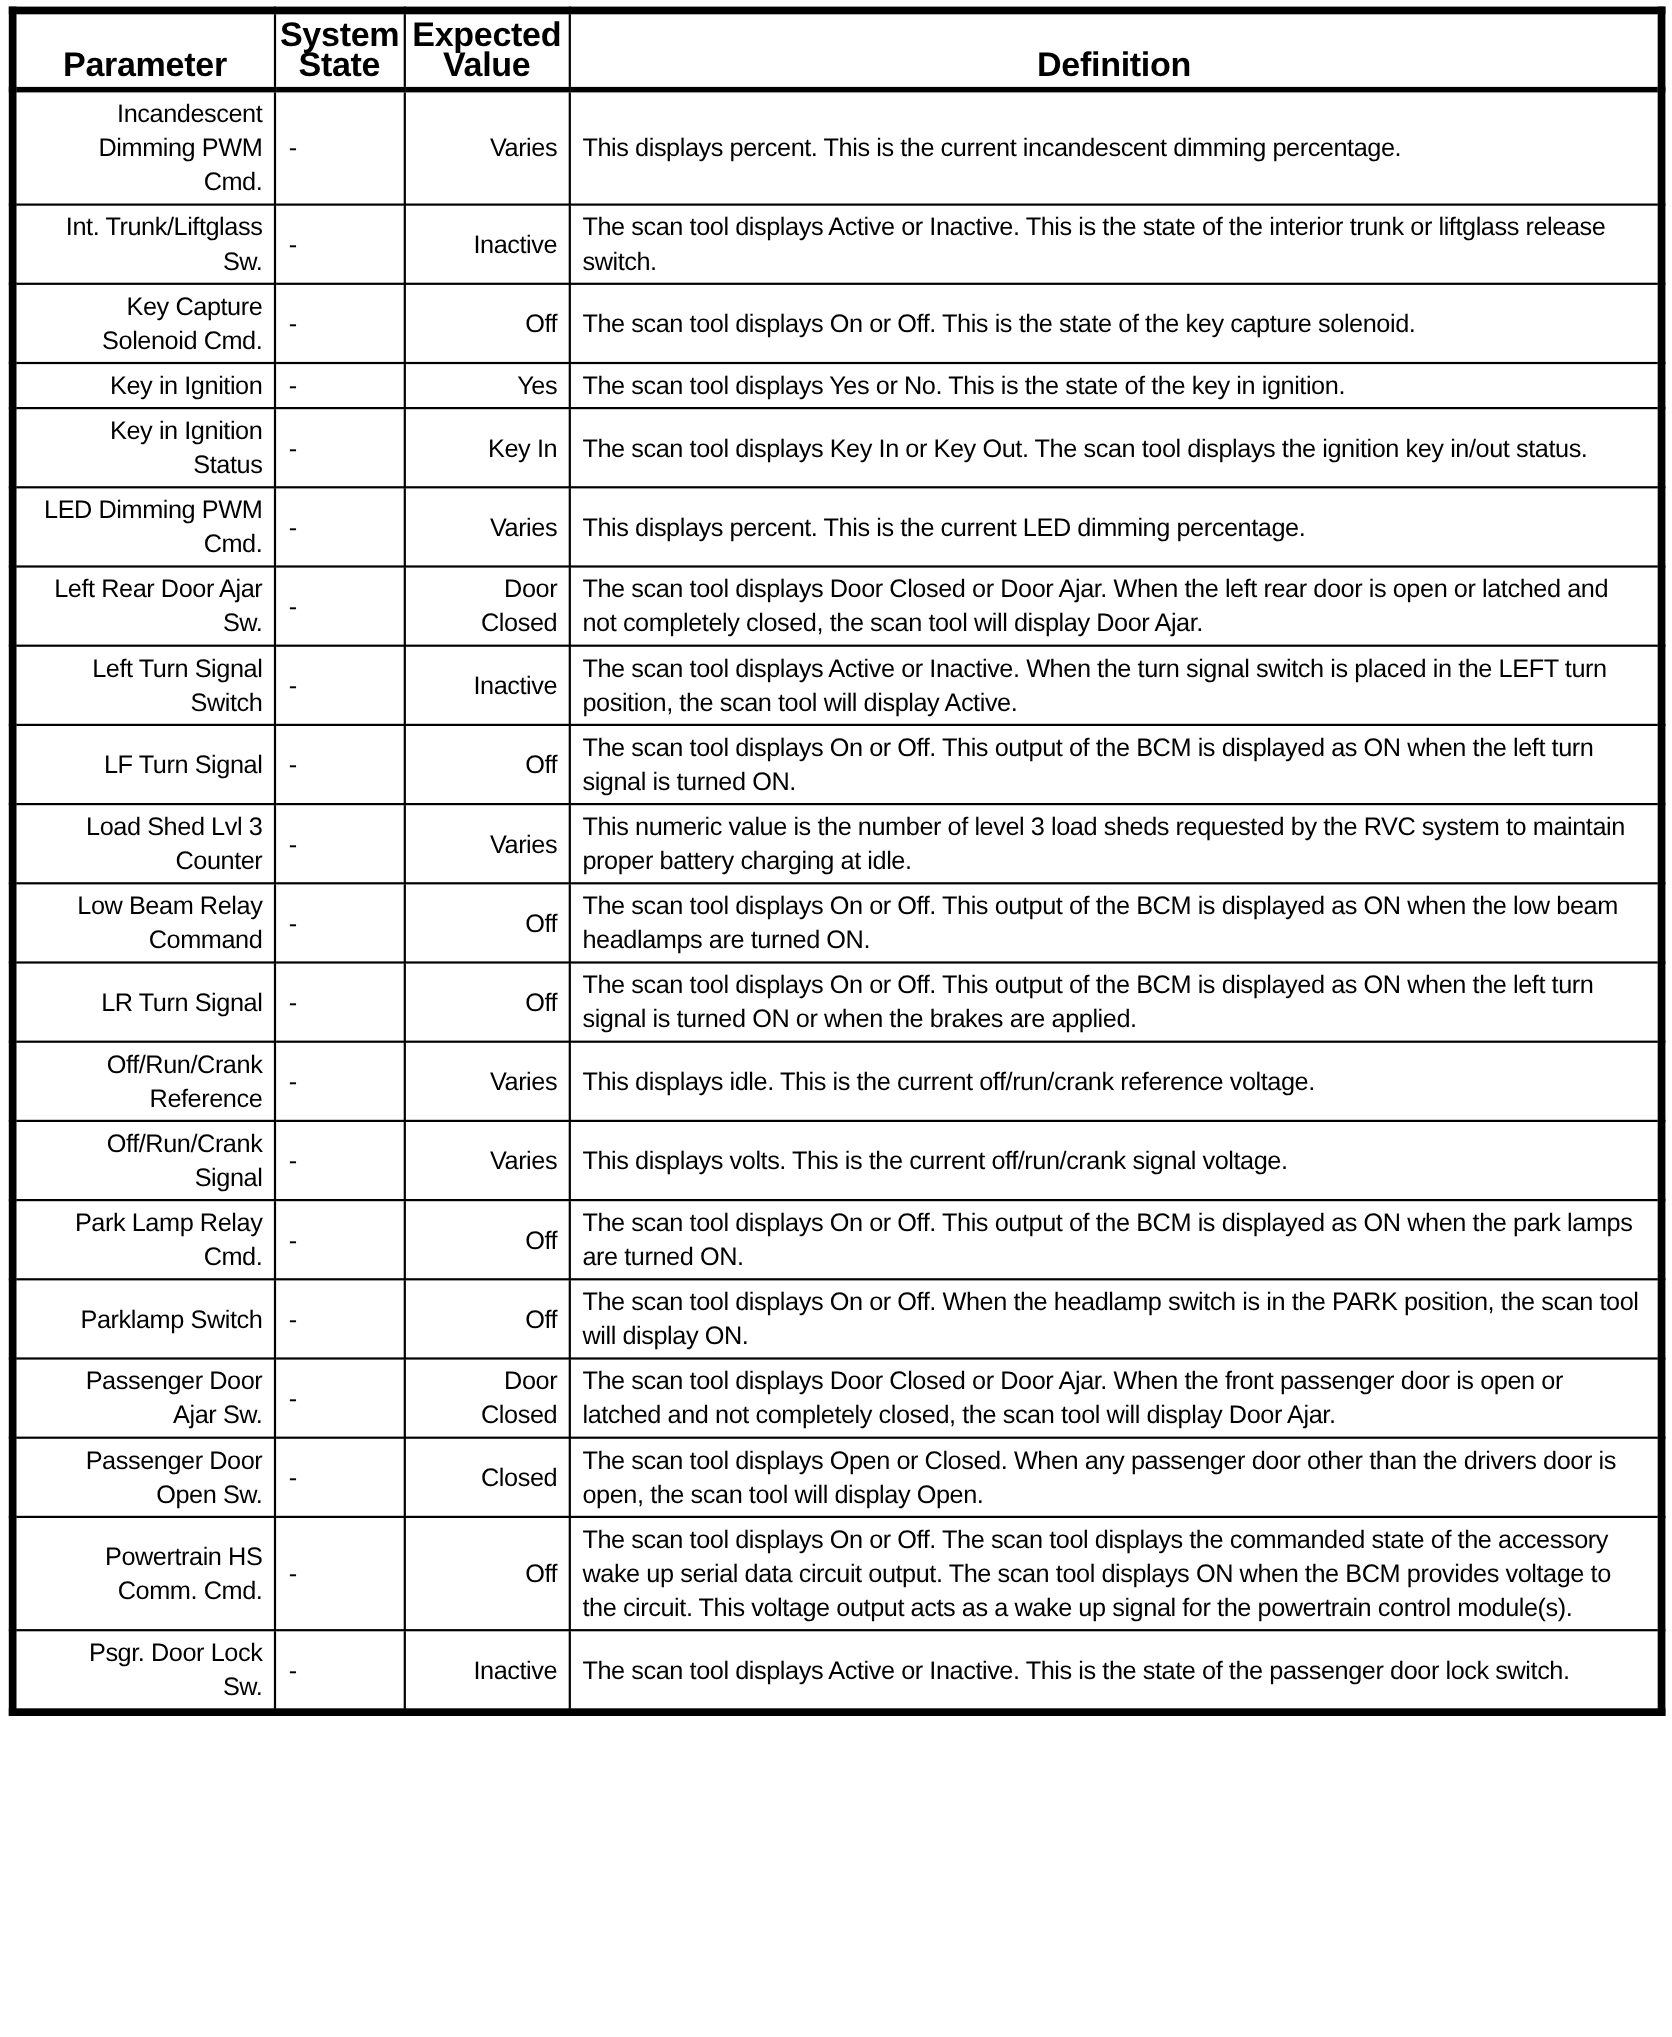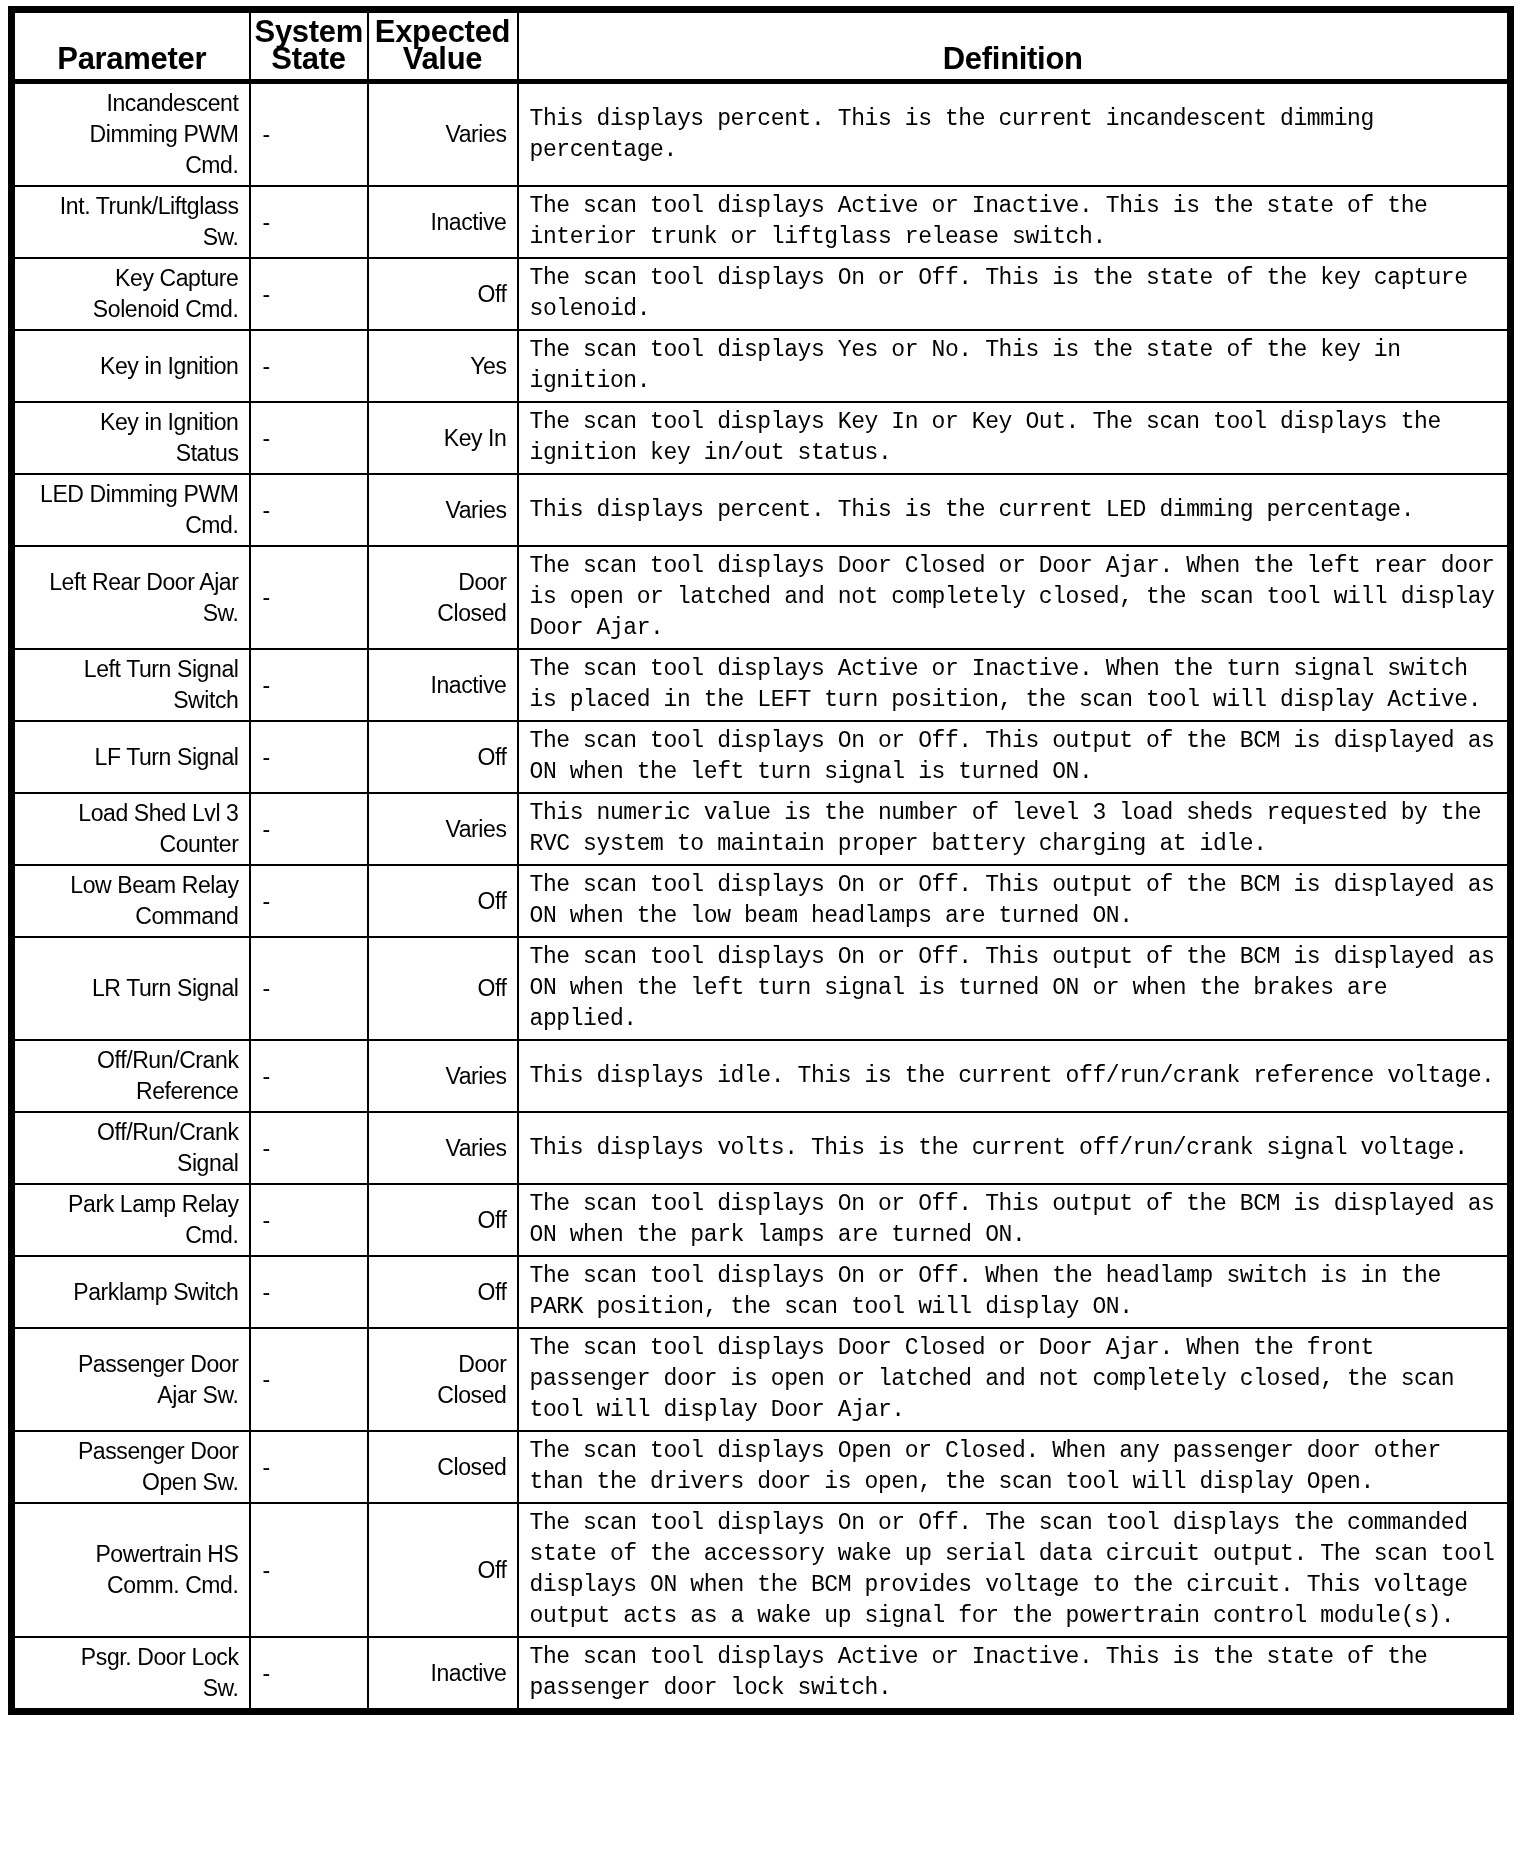--- a/index.html
+++ b/index.html
@@ -50,21 +50,20 @@
   }
   td.col-param, td.col-value {
     white-space: pre-wrap;
     text-align: right;
   }
   td.col-state {
     padding-left: 12px;
   }
   td.col-def {
     padding-left: 11px;
-    font-family: Liberation Mono, monospace;
   }
 </style>
 </head>
 <body>
 
 <div class="page">
   <table class="data-table">
     <colgroup>
       <col class="c-param">
       <col class="c-state">

